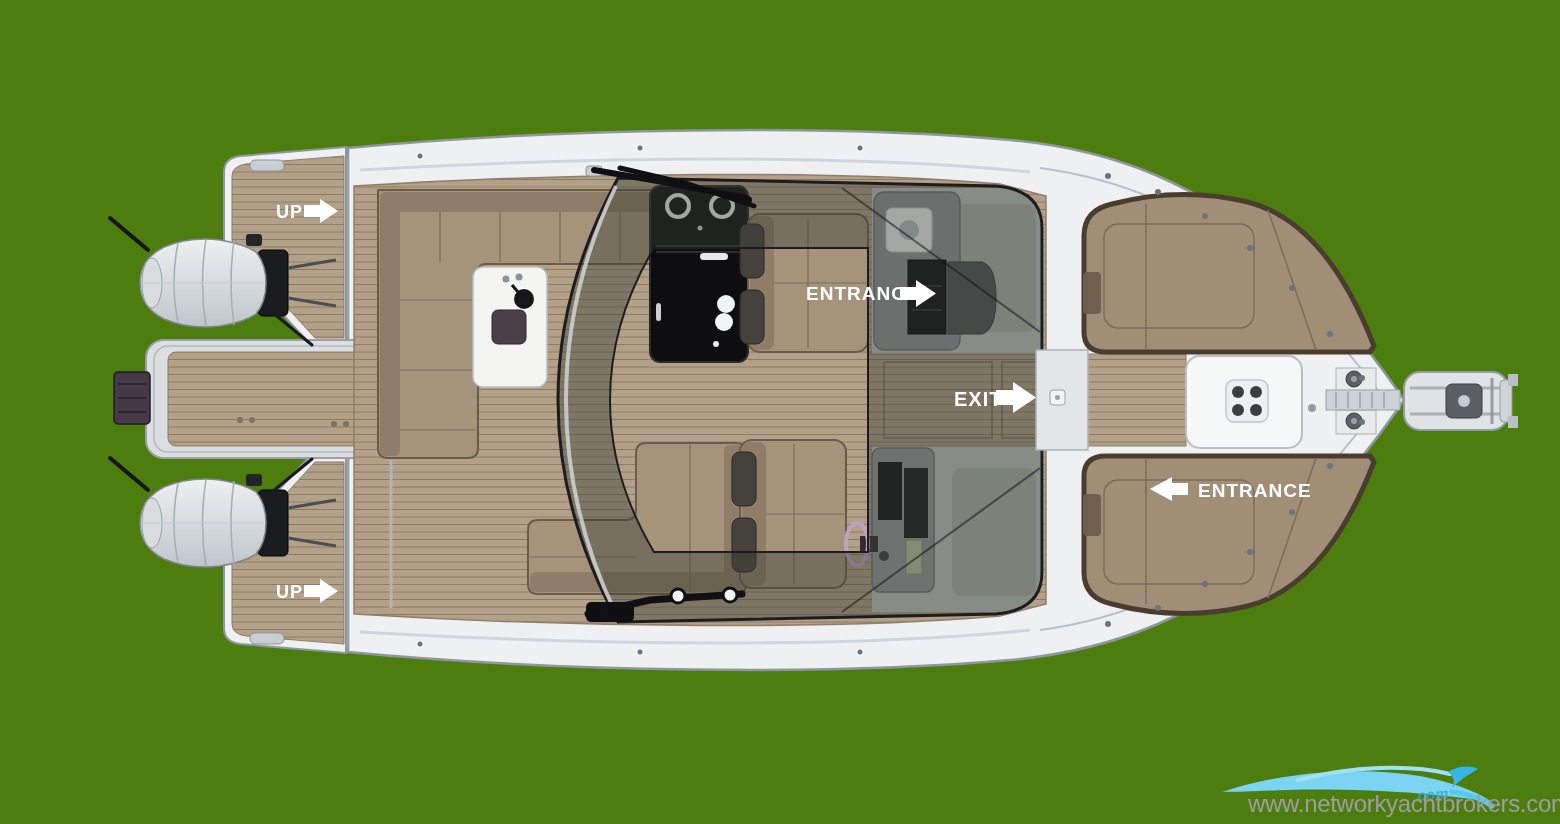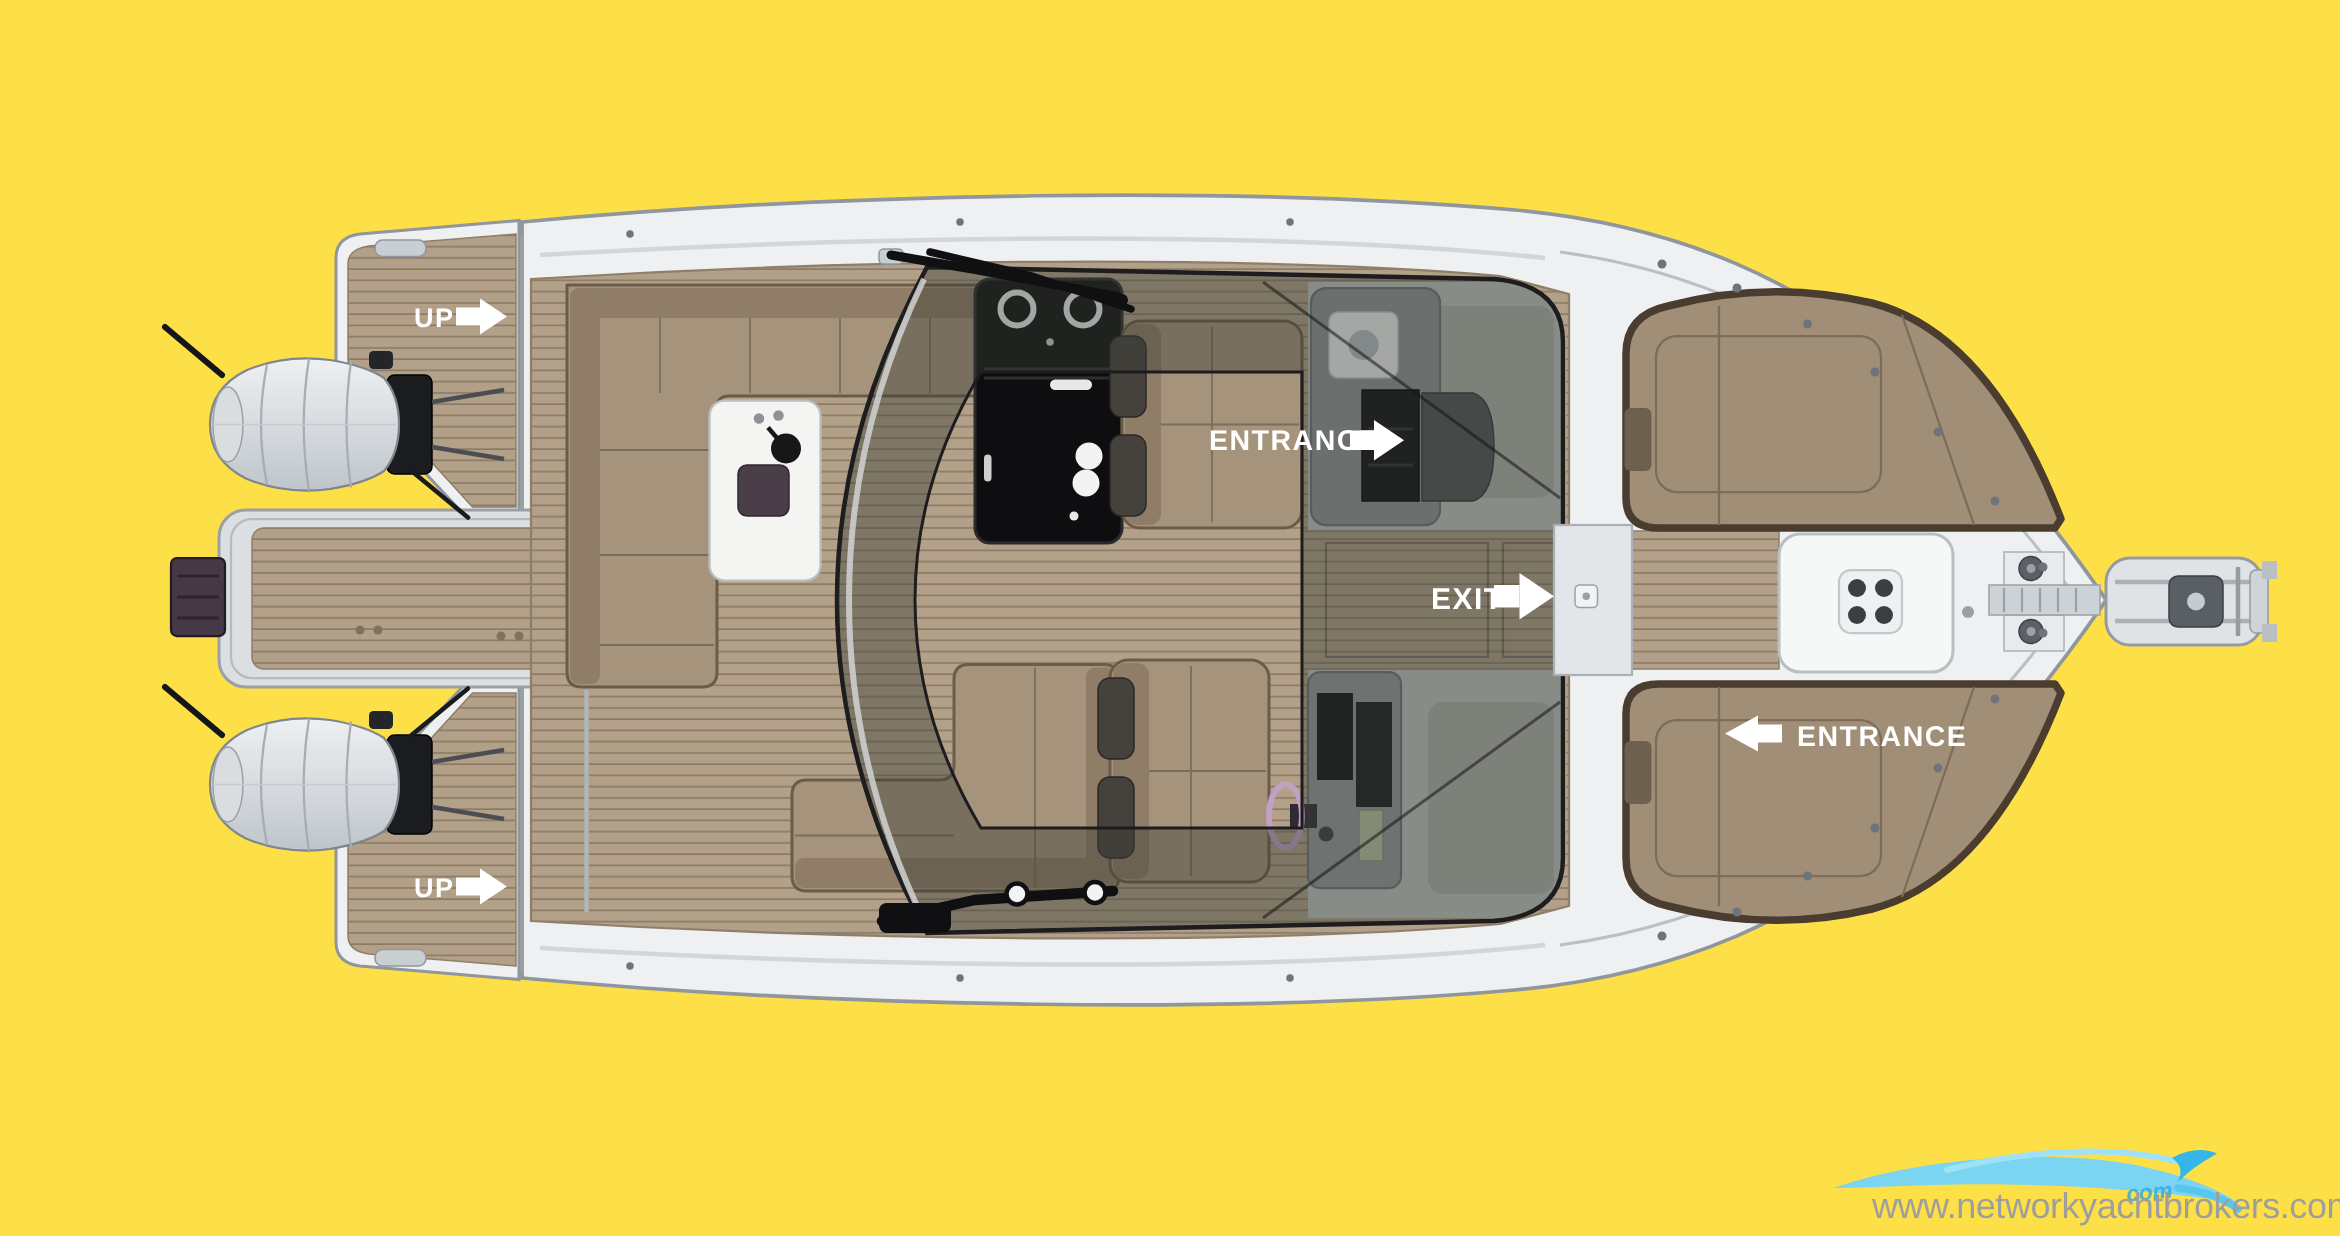--- a/index.html
+++ b/index.html
@@ -1,19 +1,19 @@
 <!DOCTYPE html>
 <html><head>
 <meta charset="utf-8">
 <style>
   html,body{margin:0;padding:0;background:#ffffff;}
   .stage{
     position:relative;
     width:1560px;height:824px;
-    background:#fde047;
+    background:#4d7c0f;
     font-family:"Liberation Sans", sans-serif;
     overflow:hidden;
   }
   svg{display:block;}
   text{font-family:"Liberation Sans", sans-serif;}
   .plan-label{fill:#ffffff;font-weight:bold;letter-spacing:1px;}
   .watermark-url{fill:#9e9e9e;letter-spacing:-0.3px;}
   .logo-fragment{fill:#2ea9dd;font-style:italic;font-weight:bold;opacity:.8;}
 </style>
 </head>

